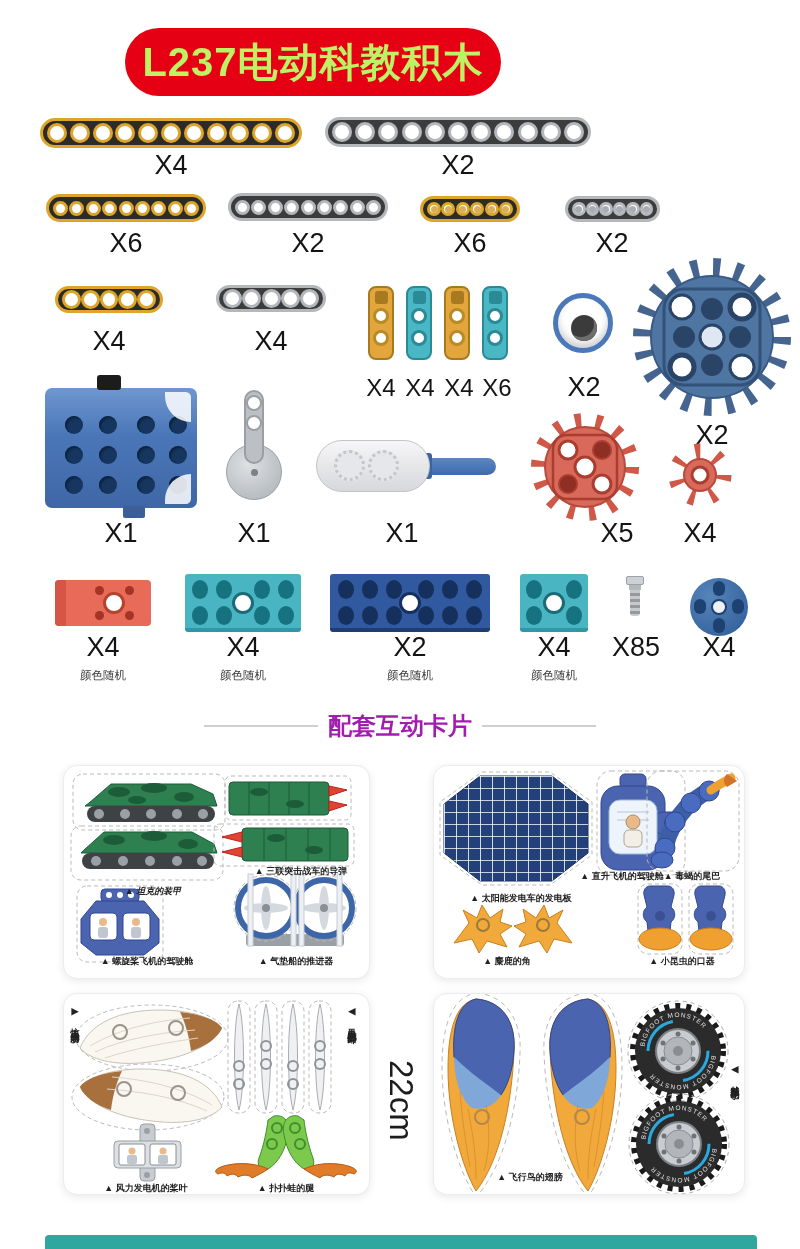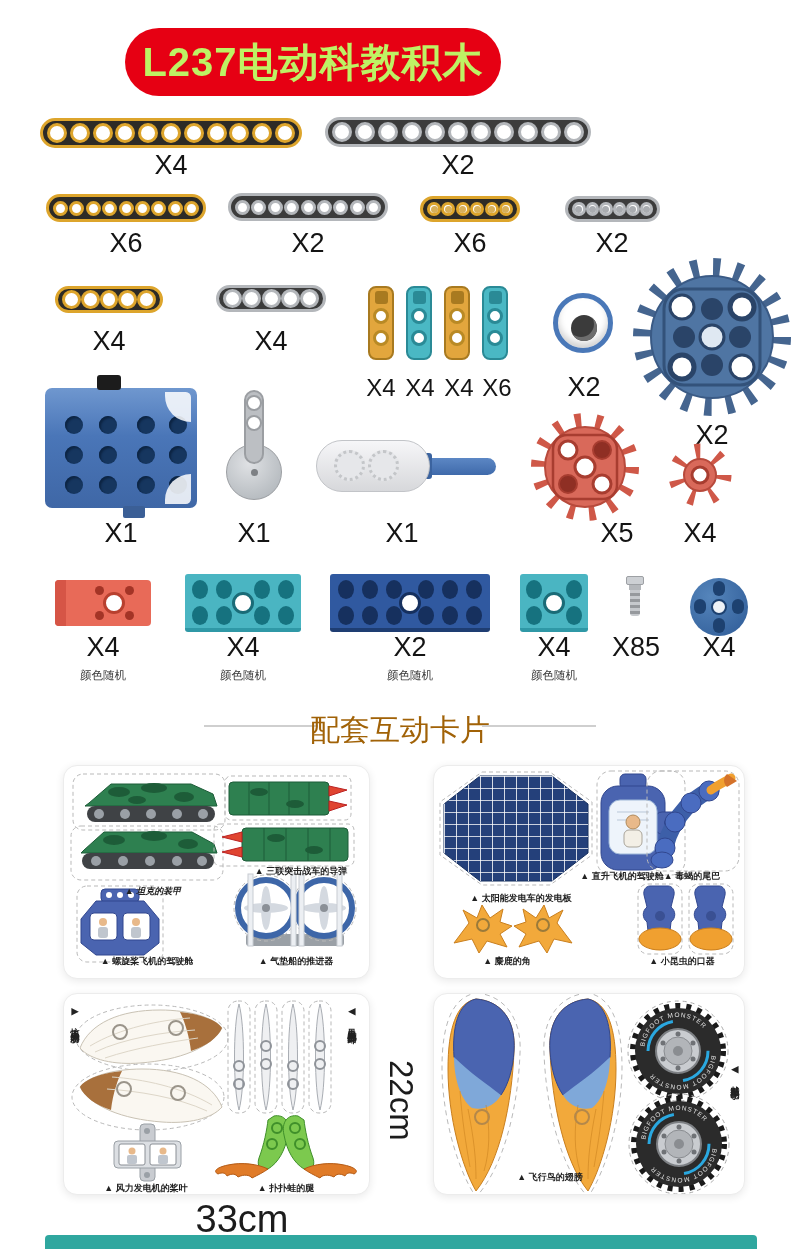--- a/index.html
+++ b/index.html
@@ -84,21 +84,21 @@
   .screw .shaft{position:absolute;left:8px;top:14px;width:10px;height:26px;
         background:repeating-linear-gradient(180deg,#c6c9cd 0 3px,#96999d 3px 6px);border-radius:0 0 3px 3px;}
   
   .disc-blue{position:absolute;left:690px;top:578px;width:58px;height:58px;border-radius:50%;
         background:radial-gradient(circle at 35% 32%,#5585bb,#2d5a96);}
   .disc-blue .c{position:absolute;left:21px;top:21px;width:16px;height:16px;border-radius:50%;
         background:#eef2f7;border:2px solid #1d4170;box-sizing:border-box;}
   .disc-blue .s{position:absolute;width:12px;height:15px;border-radius:6px;background:#1d4170;}
   
   .sec-title{position:absolute;left:400px;top:710px;transform:translateX(-50%);
-        font-size:30px;font-weight:normal;color:#a16207;white-space:nowrap;}
+        font-size:24px;font-weight:bold;color:#a21caf;white-space:nowrap;}
   .sec-line{position:absolute;top:725px;width:114px;height:2px;background:#cfcfcf;}
   
   .card{position:absolute;background:#fff;border:1px solid #ececec;border-radius:14px;
         box-shadow:0 2px 8px rgba(0,0,0,.09);}
   .card svg{position:absolute;left:0;top:0;}
   .clab{position:absolute;font-size:9px;font-weight:bold;color:#222;white-space:nowrap;
         transform:translateX(-50%);}
   .clab.vert{transform:none;writing-mode:vertical-rl;letter-spacing:1px;}
   
   .dim-v{position:absolute;left:382px;top:1060px;writing-mode:vertical-rl;font-size:33px;color:#1c1c1c;}
@@ -635,21 +635,20 @@
         </text>
       </g>
       <g transform="translate(245,150)">
         <use href="#truck-wheel"></use>
         <text font-size="6.5" fill="#e0e0e0" font-family="Liberation Sans, sans-serif" letter-spacing="1">
           <textPath href="#tire-arc" startOffset="2%">BIGFOOT MONSTER</textPath>
           <textPath href="#tire-arc" startOffset="52%">BIGFOOT MONSTER</textPath>
         </text>
       </g>
     </svg>
-    <div class="clab" style="left:96px;top:177px;margin-left:20px;">▲ 飞行鸟的翅膀</div>
+    <div class="clab" style="left:96px;top:177px;">▲ 飞行鸟的翅膀</div>
     <div class="clab vert" style="right:3px;top:70px;">◀ 越野车的轮子</div>
   </div>
 
   <div class="dim-v">22cm</div>
-  <div class="dim-h">33cm</div>
 
   <div class="bottom-bar"></div>
 </div>
 
 </body></html>

